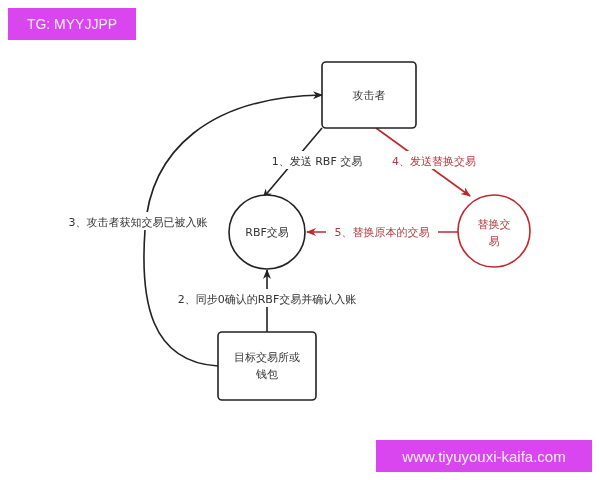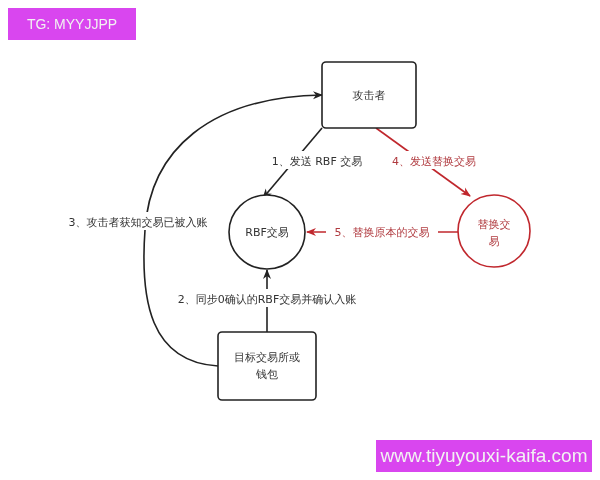--- a/index.html
+++ b/index.html
@@ -8,21 +8,21 @@
     position: relative; overflow: hidden;
     font-family: "DejaVu Sans", sans-serif;
   }
   .watermark {
     position: absolute; background: #d946ef; color: #f2f2f2;
     font-family: "Liberation Sans", sans-serif; font-size: 14px;
     display: flex; align-items: center; justify-content: center;
     white-space: nowrap;
   }
   #wm-top { left: 8px; top: 8px; width: 128px; height: 32px; }
-  #wm-bottom { left: 376px; top: 440px; width: 216px; height: 32px; font-size: 19px; }
+  #wm-bottom { left: 376px; top: 440px; width: 216px; height: 32px; font-size: 15px; }
   svg { position: absolute; left: 0; top: 0; }
   .lbl { font-family: "DejaVu Sans", sans-serif; font-size: 11px; }
   .node-text { font-family: "DejaVu Sans", sans-serif; font-size: 11px; }
 </style>
 </head>
 <body>
 
 <div class="watermark" id="wm-top">TG: MYYJJPP</div>
 <div class="watermark" id="wm-bottom">www.tiyuyouxi-kaifa.com</div>
 

